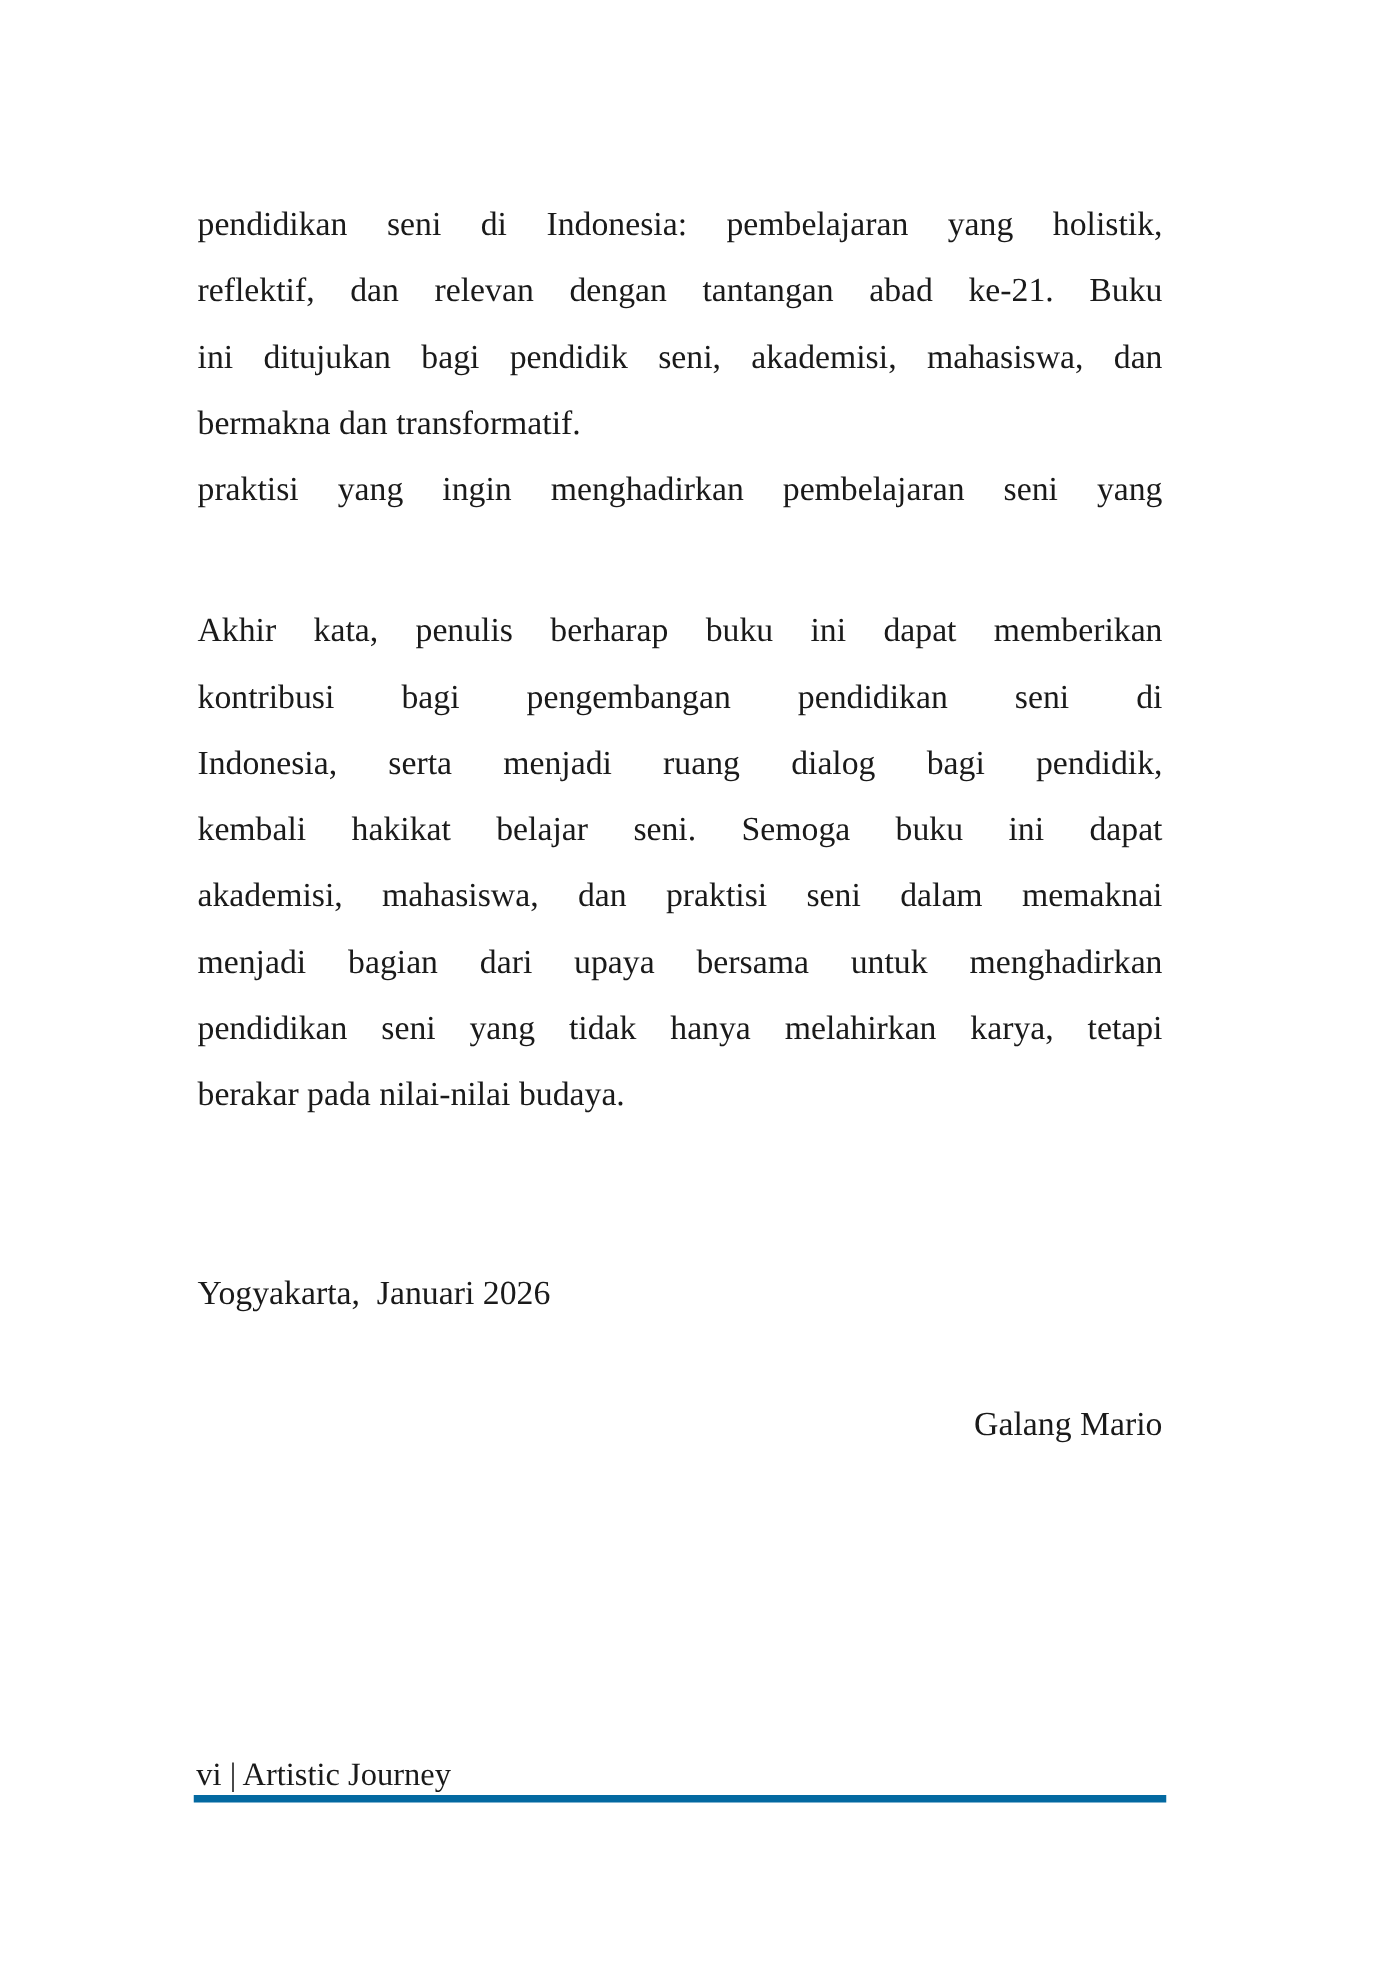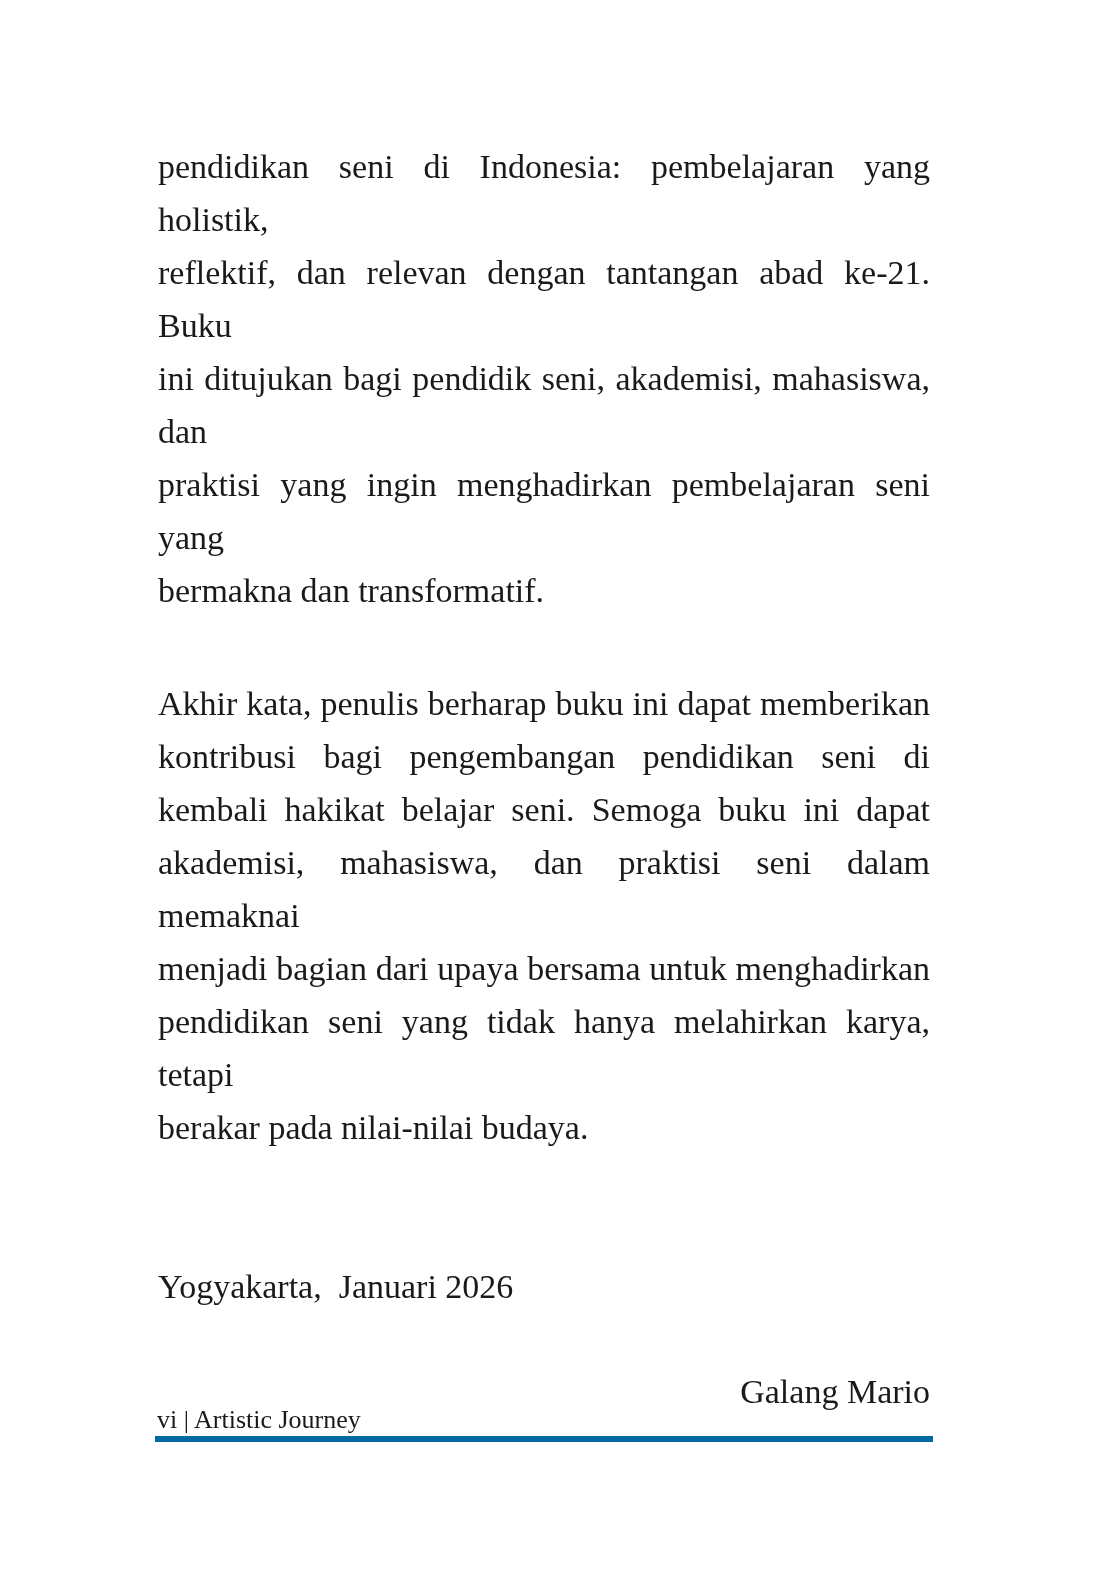--- a/index.html
+++ b/index.html
@@ -12,23 +12,23 @@
     width: 1103px;
     height: 1575px;
     background: #ffffff;
     overflow: hidden;
     font-family: "Liberation Serif", "DejaVu Serif", serif;
     color: #1a1a1a;
   }
   .text-block {
     position: absolute;
     left: 158px;
-    top: 140px;
+    top: 153px;
     width: 772px;
-    font-size: 34px;
+    font-size: 27px;
     line-height: 53px;
   }
   .para { margin: 0; }
   .para + .para { margin-top: 60px; }
   .pline {
     text-align: justify;
     text-align-last: justify;
     text-justify: inter-word;
     white-space: normal;
   }
@@ -63,27 +63,28 @@
 <body>
 
 <div class="page">
 
   <div class="text-block">
 
     <div class="para">
       <div class="pline">pendidikan seni di Indonesia: pembelajaran yang holistik,</div>
       <div class="pline">reflektif, dan relevan dengan tantangan abad ke-21. Buku</div>
       <div class="pline">ini ditujukan bagi pendidik seni, akademisi, mahasiswa, dan</div>
+      <div class="pline last">bermakna dan transformatif.</div>
       <div class="pline">praktisi yang ingin menghadirkan pembelajaran seni yang</div>
-      <div class="pline last">bermakna dan transformatif.</div>
     </div>
 
     <div class="para">
       <div class="pline">Akhir kata, penulis berharap buku ini dapat memberikan</div>
       <div class="pline">kontribusi bagi pengembangan pendidikan seni di</div>
+      <div class="pline">Indonesia, serta menjadi ruang dialog bagi pendidik,</div>
       <div class="pline">kembali hakikat belajar seni. Semoga buku ini dapat</div>
       <div class="pline">akademisi, mahasiswa, dan praktisi seni dalam memaknai</div>
       <div class="pline">menjadi bagian dari upaya bersama untuk menghadirkan</div>
       <div class="pline">pendidikan seni yang tidak hanya melahirkan karya, tetapi</div>
       <div class="pline last">berakar pada nilai-nilai budaya.</div>
     </div>
 
     <div class="sig-date">Yogyakarta,  Januari 2026</div>
     <div class="sig-author">Galang Mario</div>
 

